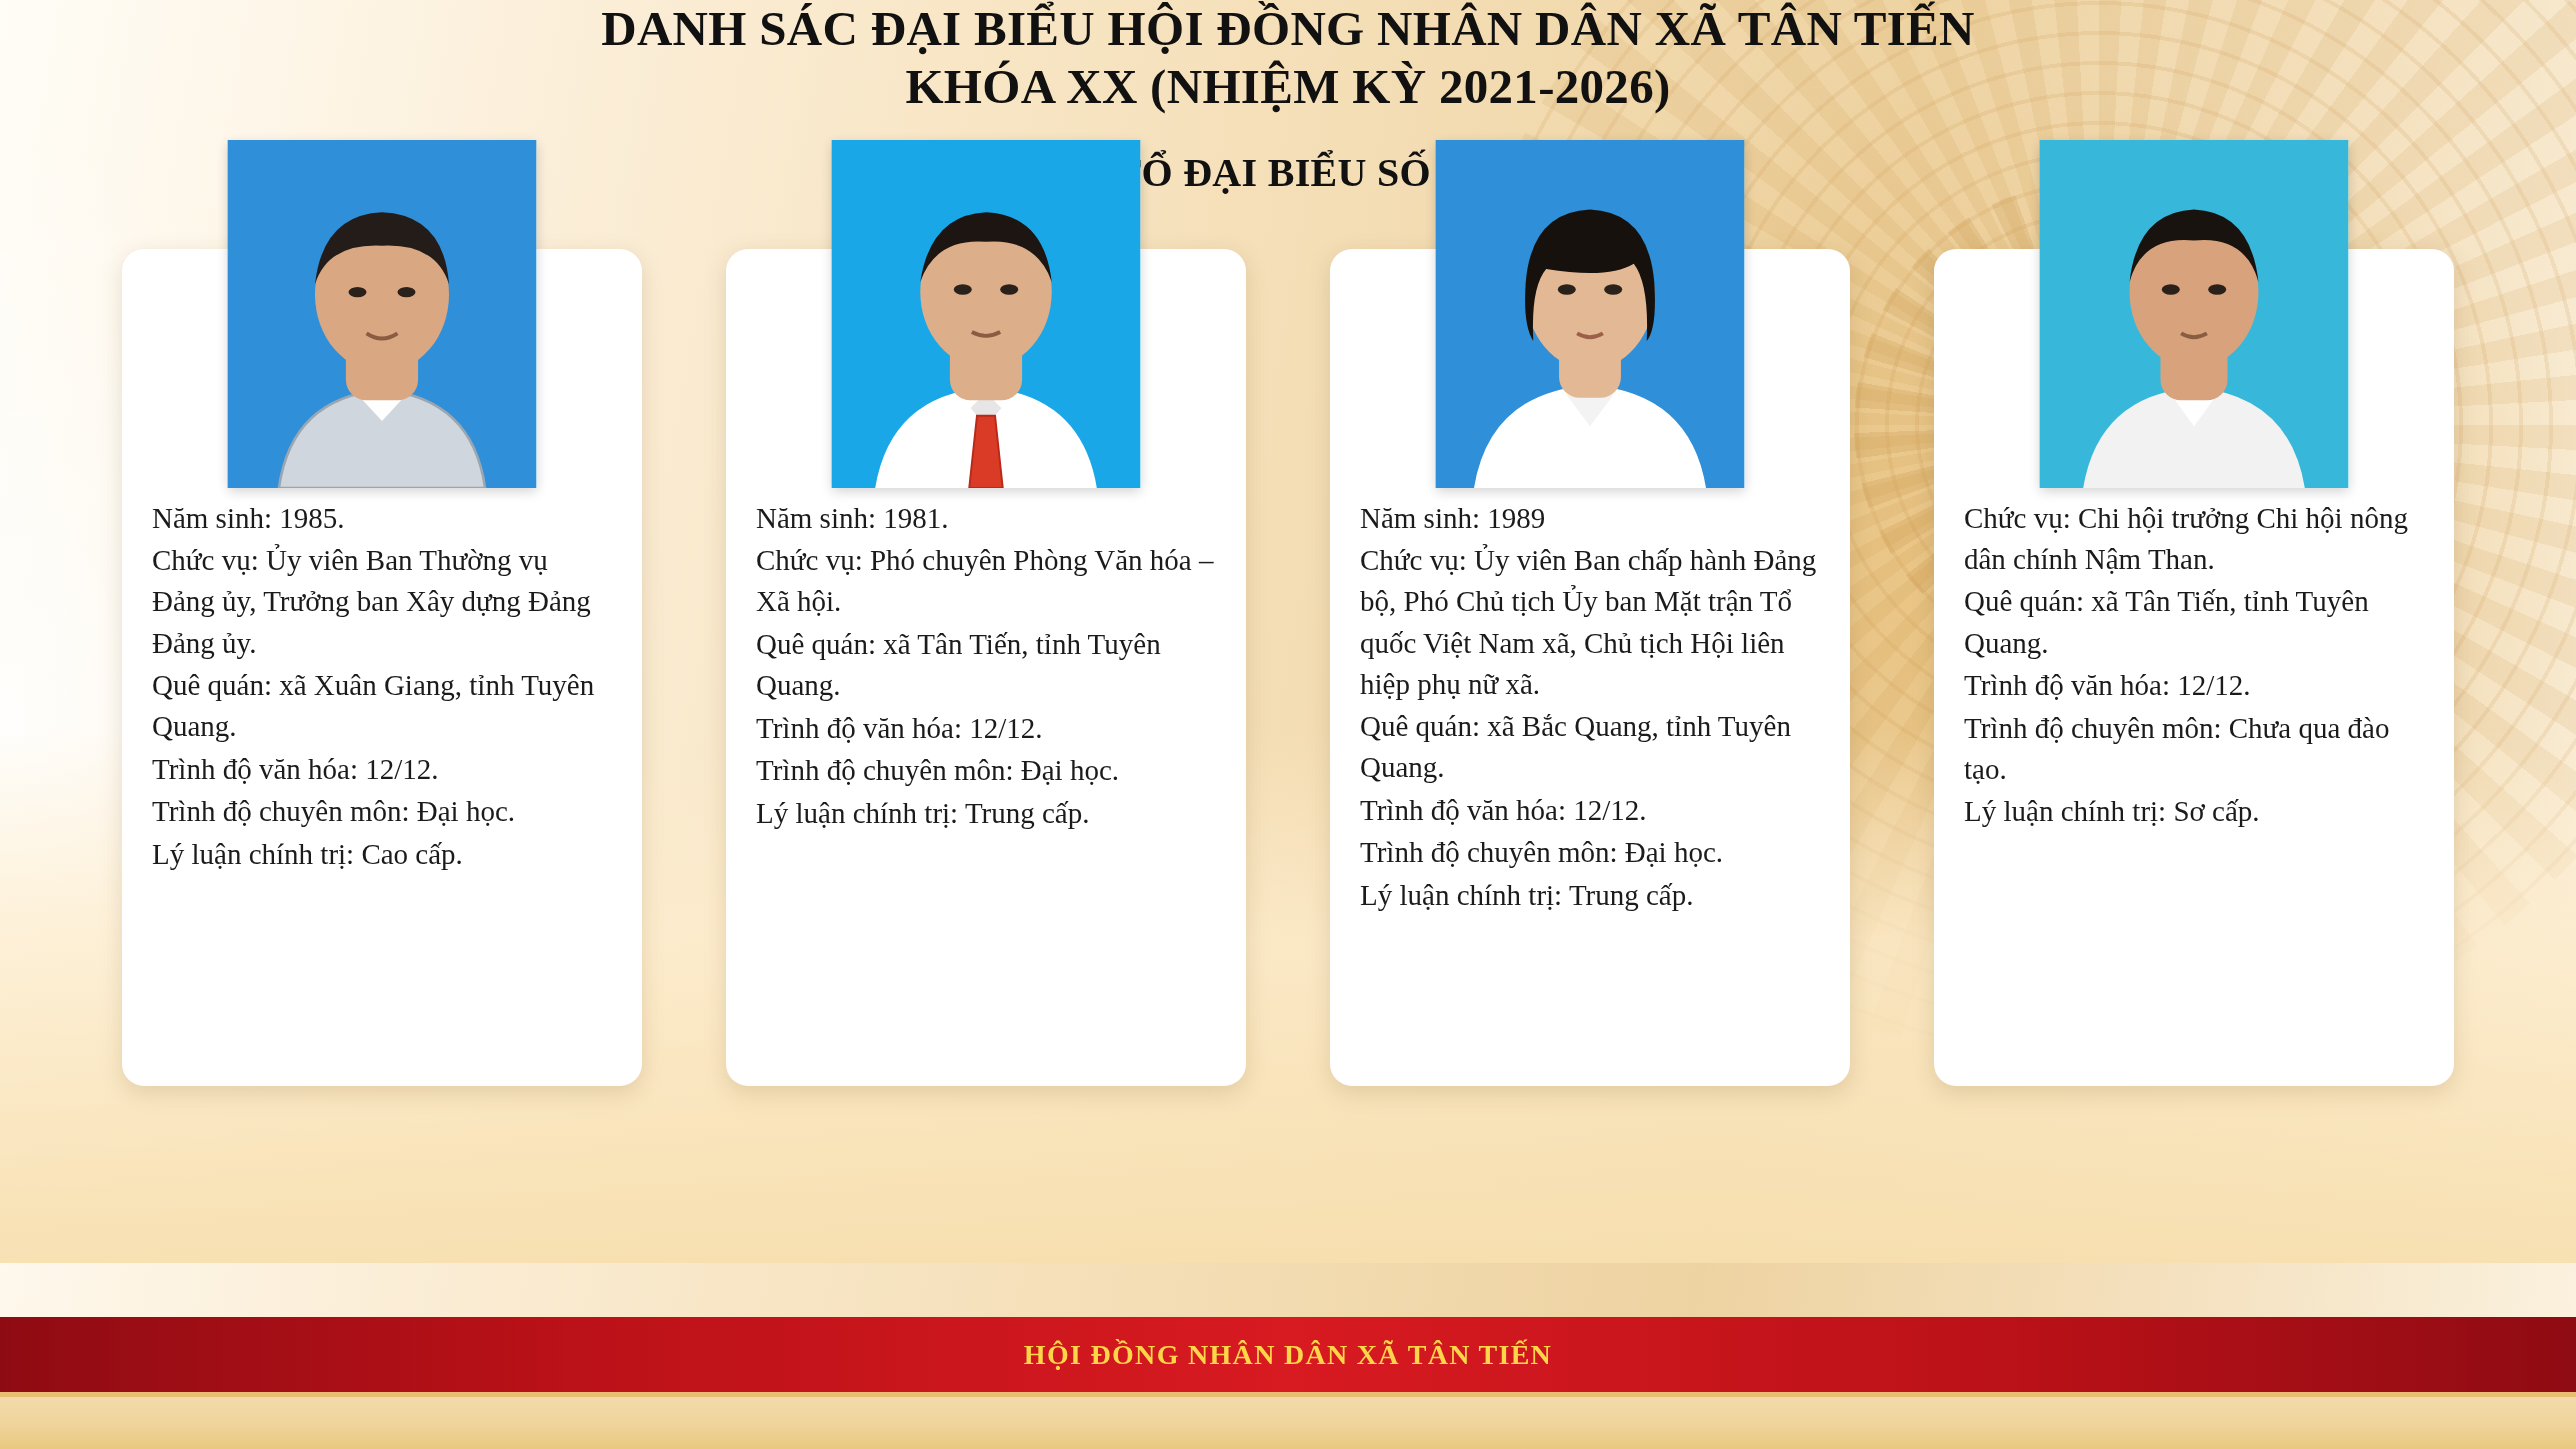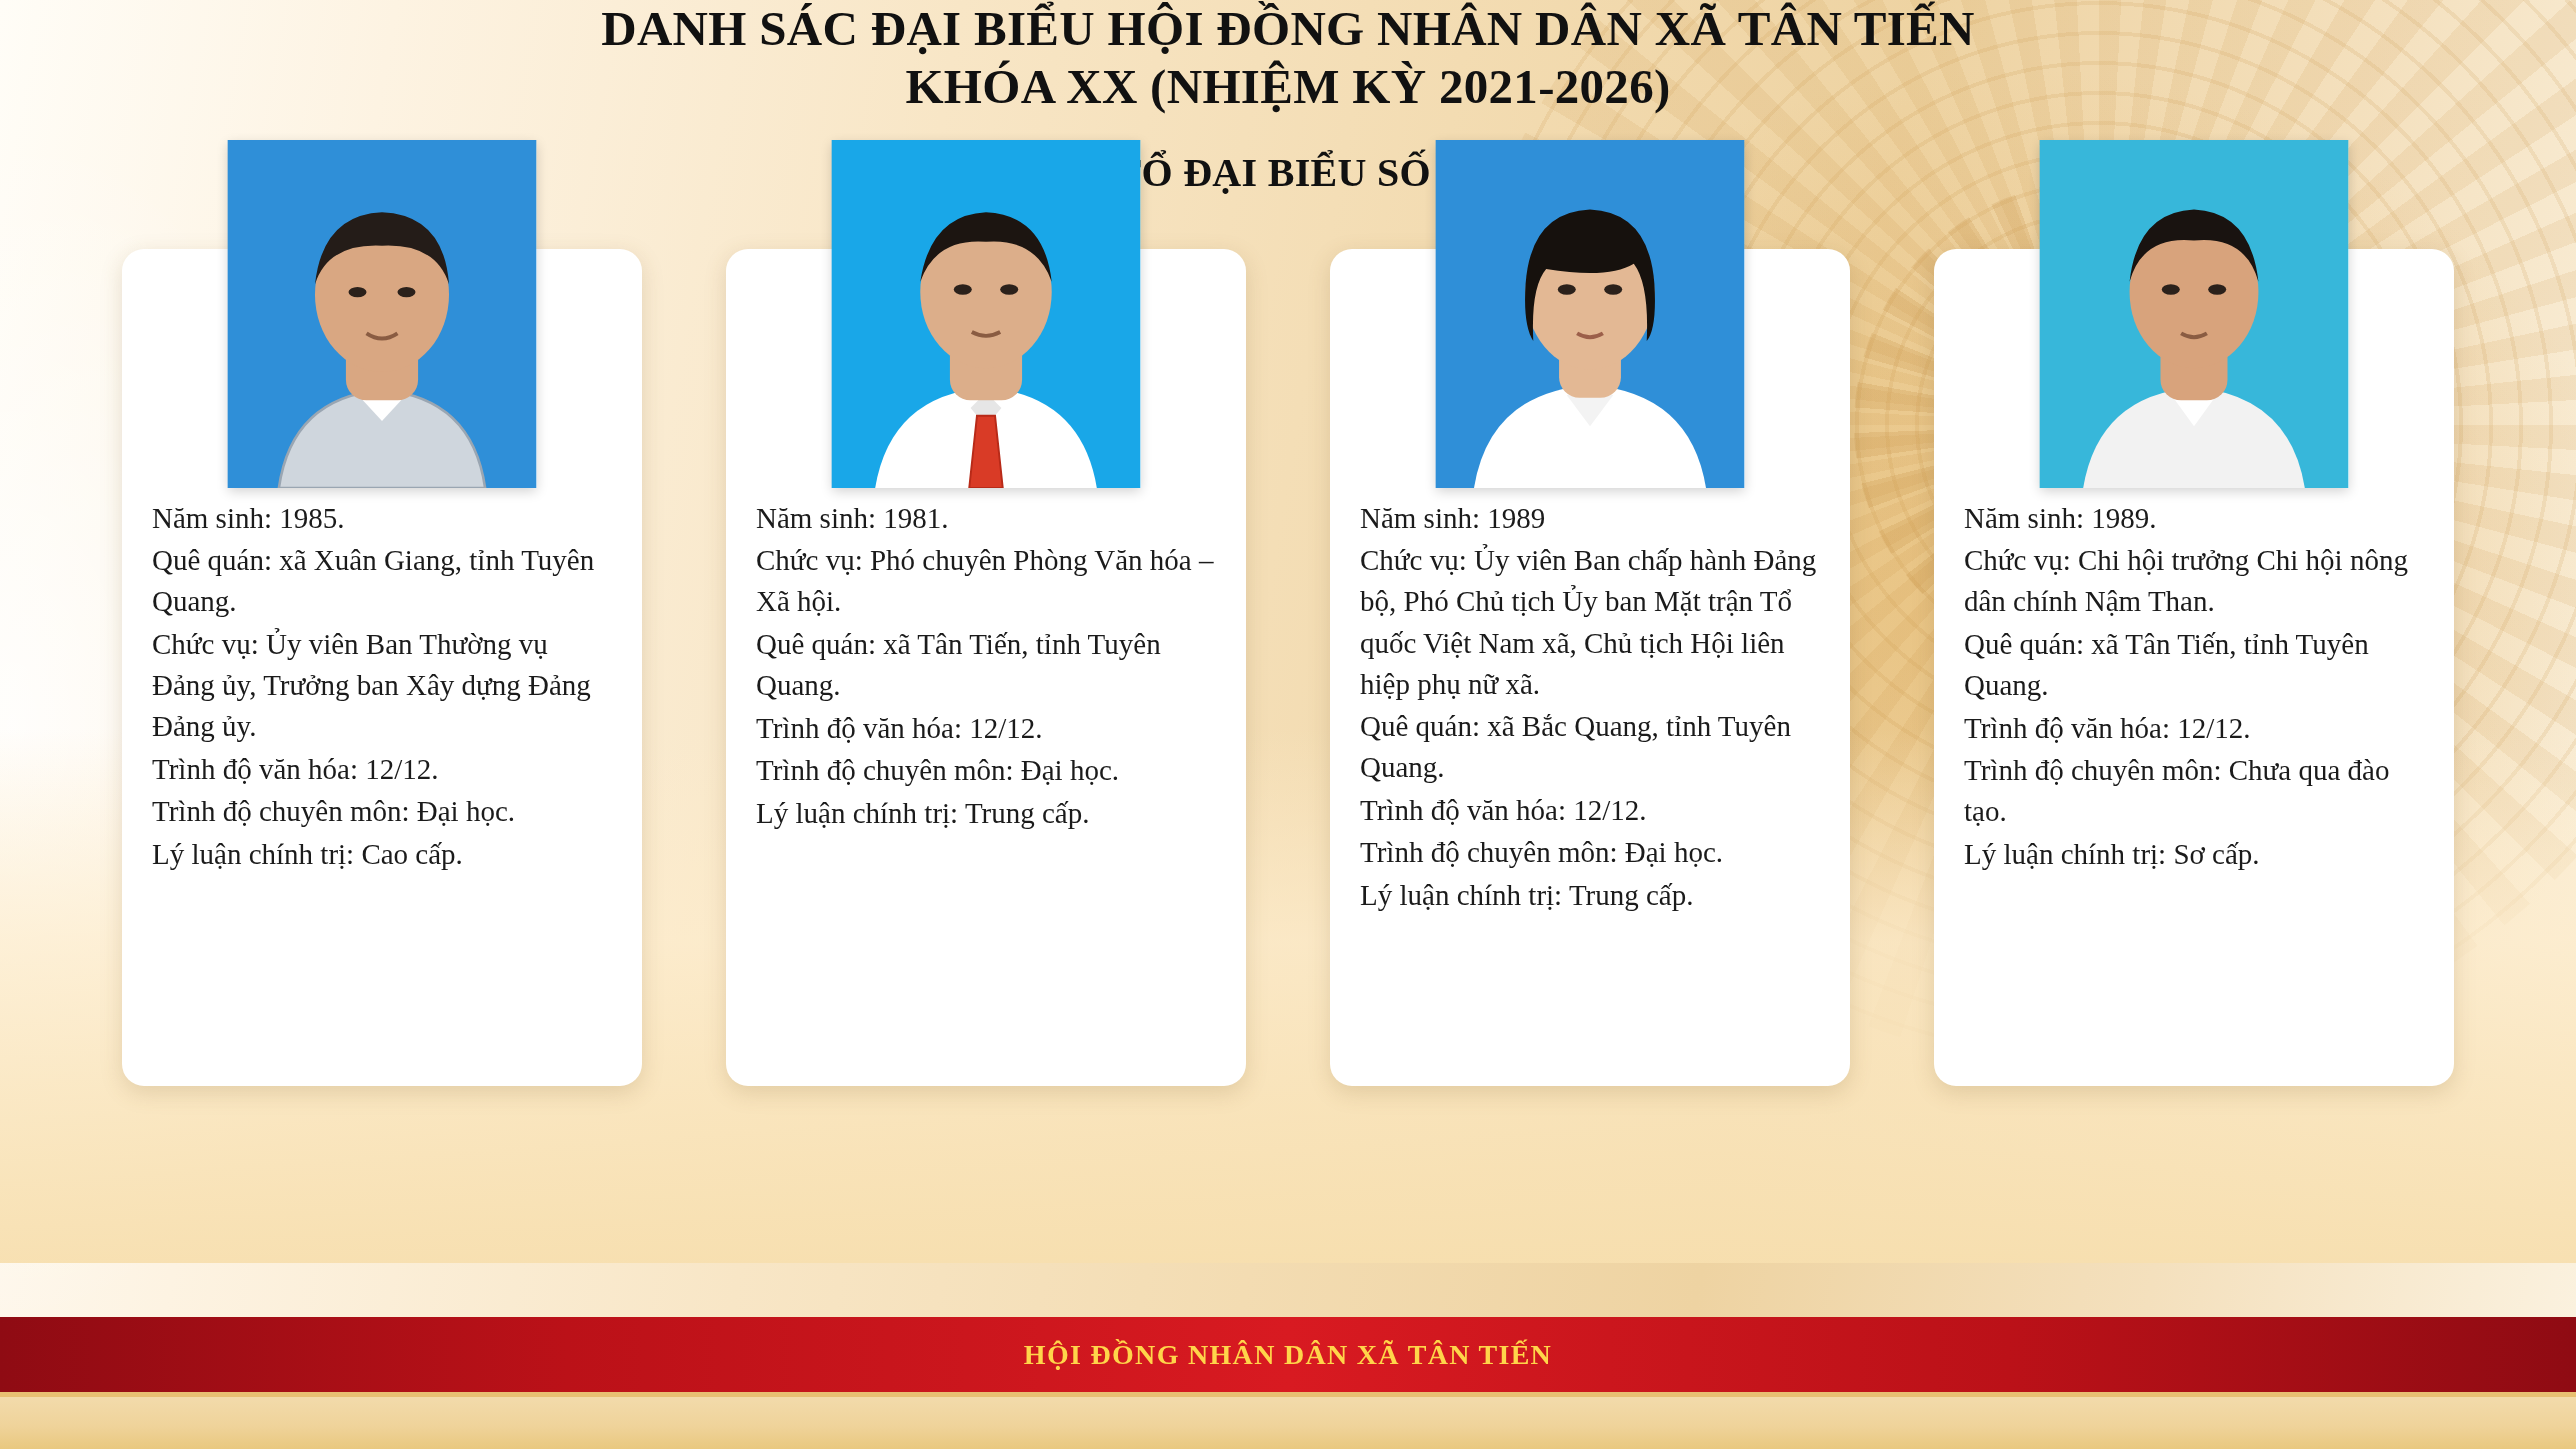--- a/index.html
+++ b/index.html
@@ -217,22 +217,22 @@
         <path d="M68 112 q6 -54 52 -56 q48 2 52 56 q-10 -32 -52 -30 q-42 -2 -52 30 z" fill="#241c18"></path>
         <ellipse cx="101" cy="118" rx="7" ry="4" fill="#2b211b"></ellipse>
         <ellipse cx="139" cy="118" rx="7" ry="4" fill="#2b211b"></ellipse>
         <path d="M108 150 q12 8 24 0" stroke="#8a5c42" stroke-width="3" fill="none"></path>
       </svg>
     </div>
     <div class="role">Đại Biểu</div>
     <div class="name">HOÀNG VĂN ĐẬM</div>
     <div class="info">
       <div>Năm sinh: 1985.</div>
+      <div>Chức vụ: Ủy viên Ban Thường vụ Đảng ủy, Trưởng ban Xây dựng Đảng Đảng ủy.</div>
       <div>Quê quán: xã Xuân Giang, tỉnh Tuyên Quang.</div>
-      <div>Chức vụ: Ủy viên Ban Thường vụ Đảng ủy, Trưởng ban Xây dựng Đảng Đảng ủy.</div>
       <div>Trình độ văn hóa: 12/12.</div>
       <div>Trình độ chuyên môn: Đại học.</div>
       <div>Lý luận chính trị: Cao cấp.</div>
     </div>
   </div>
 
   <div class="card">
     <div class="photo">
       <svg viewBox="0 0 240 270" preserveAspectRatio="xMidYMid slice">
         <rect x="0" y="0" width="240" height="270" fill="#19a7e8"></rect>
@@ -297,21 +297,20 @@
         <ellipse cx="120" cy="118" rx="50" ry="59" fill="#d8a37c"></ellipse>
         <path d="M70 110 q6 -54 50 -56 q44 2 50 56 q-10 -36 -50 -32 q-40 -4 -50 32 z" fill="#191310"></path>
         <ellipse cx="102" cy="116" rx="7" ry="4" fill="#2b211b"></ellipse>
         <ellipse cx="138" cy="116" rx="7" ry="4" fill="#2b211b"></ellipse>
         <path d="M110 150 q10 6 20 0" stroke="#8a5c42" stroke-width="3" fill="none"></path>
       </svg>
     </div>
     <div class="role">Đại Biểu</div>
     <div class="name">SÙNG SEO SÈNG</div>
     <div class="info">
-      <div>Năm sinh: 1989.</div>
       <div>Chức vụ: Chi hội trưởng Chi hội nông dân chính Nậm Than.</div>
       <div>Quê quán: xã Tân Tiến, tỉnh Tuyên Quang.</div>
       <div>Trình độ văn hóa: 12/12.</div>
       <div>Trình độ chuyên môn: Chưa qua đào tạo.</div>
       <div>Lý luận chính trị: Sơ cấp.</div>
     </div>
   </div>
 
 </div>
 

